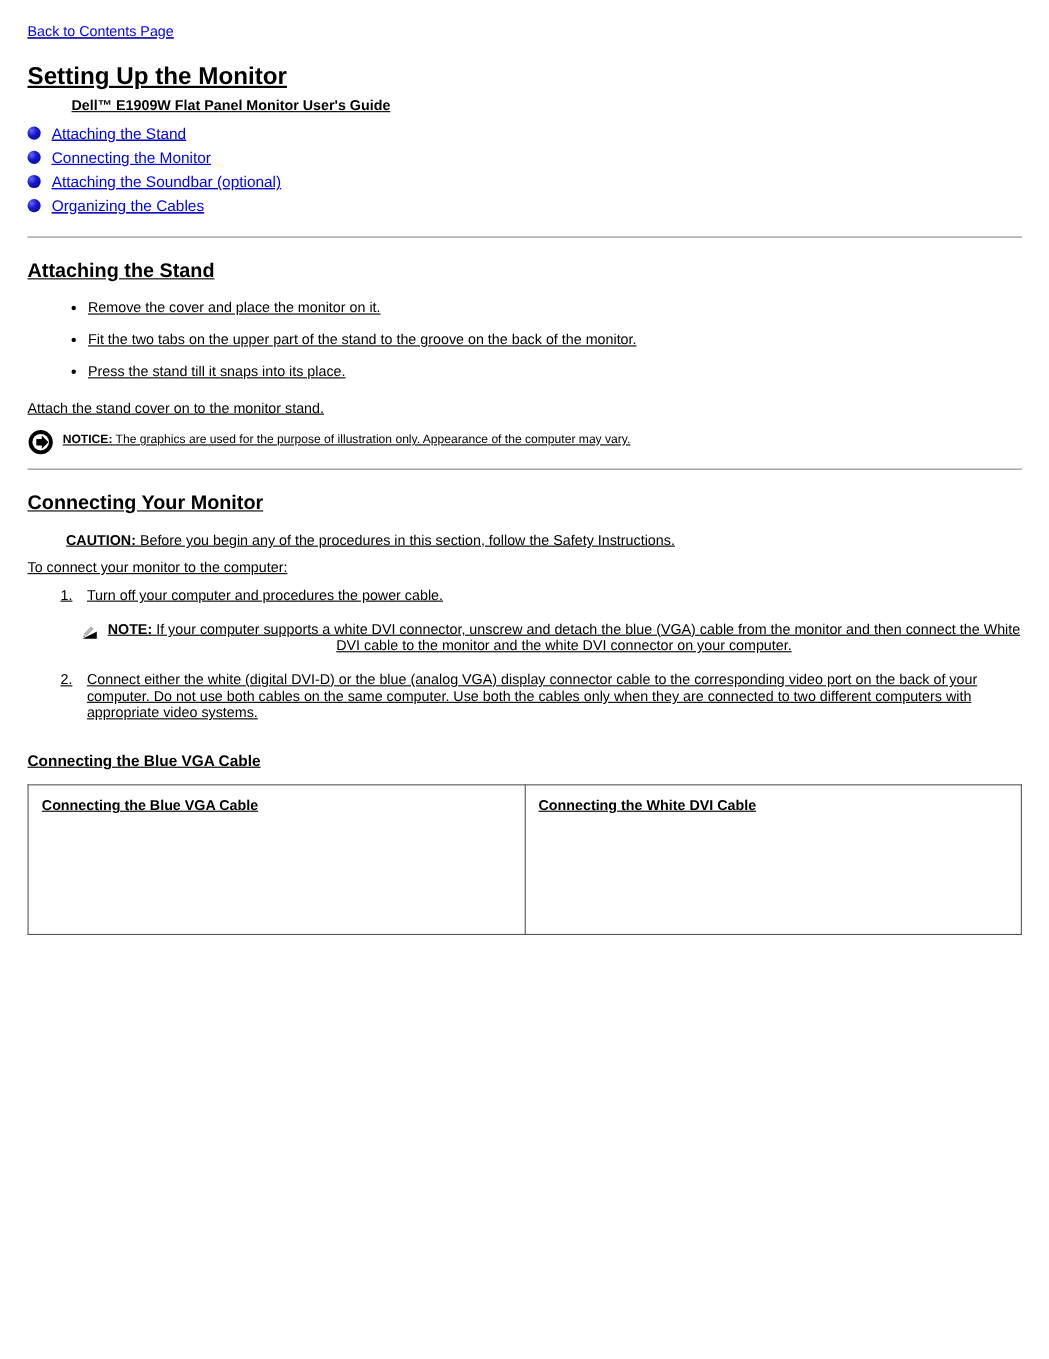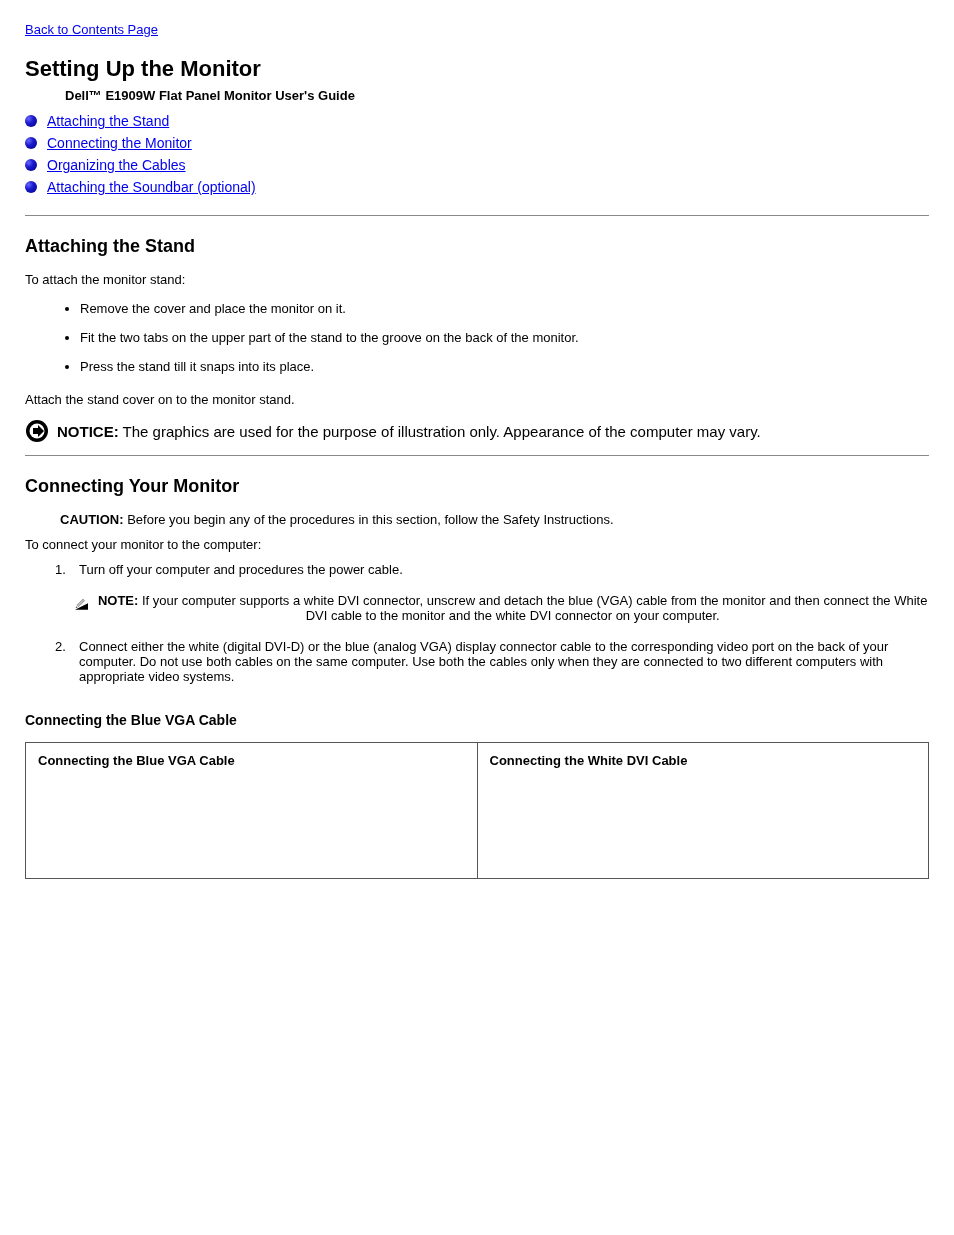--- a/index.html
+++ b/index.html
@@ -5,20 +5,21 @@
   html, body {
     margin: 0;
     padding: 0;
     background: #fff;
     font-family: Arial, Helvetica, sans-serif;
     color: #000;
     width: 954px;
   }
   .page {
     padding: 20px 25px 40px 25px;
+    text-decoration: underline;
   }
   a.link {
     color: #0000ee;
     text-decoration: underline;
     cursor: pointer;
   }
   .back-link {
     font-size: 13px;
   }
   h1.page-title {
@@ -75,21 +76,21 @@
     margin: 16px 0 12px 0;
   }
   .notice-icon {
     width: 24px;
     height: 24px;
     flex-shrink: 0;
     margin-right: 8px;
     margin-top: -4px;
   }
   .notice-text {
-    font-size: 15px;
+    font-size: 11px;
   }
   .notice-text .label {
     font-weight: bold;
   }
   .arrow-circle {
     width: 24px; height: 24px;
   }
   .note-icon {
     width: 20px; height: 20px;
   }
@@ -152,33 +153,32 @@
     <li>
         <span class="sphere"></span>
         <a class="link">Attaching the Stand</a>
       </li>
     <li>
         <span class="sphere"></span>
         <a class="link">Connecting the Monitor</a>
       </li>
     <li>
         <span class="sphere"></span>
+        <a class="link">Attaching the Soundbar (optional)</a>
+      </li>
+    <li>
+        <span class="sphere"></span>
         <a class="link">Organizing the Cables</a>
       </li>
-    <li>
-        <span class="sphere"></span>
-        <a class="link">Attaching the Soundbar (optional)</a>
-      </li>
   </ul>
 
   <hr class="rule">
 
   <h2 class="section">Attaching the Stand</h2>
 
-  <p class="body">To attach the monitor stand:</p>
 
   <ul class="disc">
     <li>Remove the cover and place the monitor on it.</li>
     <li>Fit the two tabs on the upper part of the stand to the groove on the back of the monitor.</li>
     <li>Press the stand till it snaps into its place.</li>
   </ul>
 
   <p class="body">Attach the stand cover on to the monitor stand.</p>
 
   <div class="notice-row">

